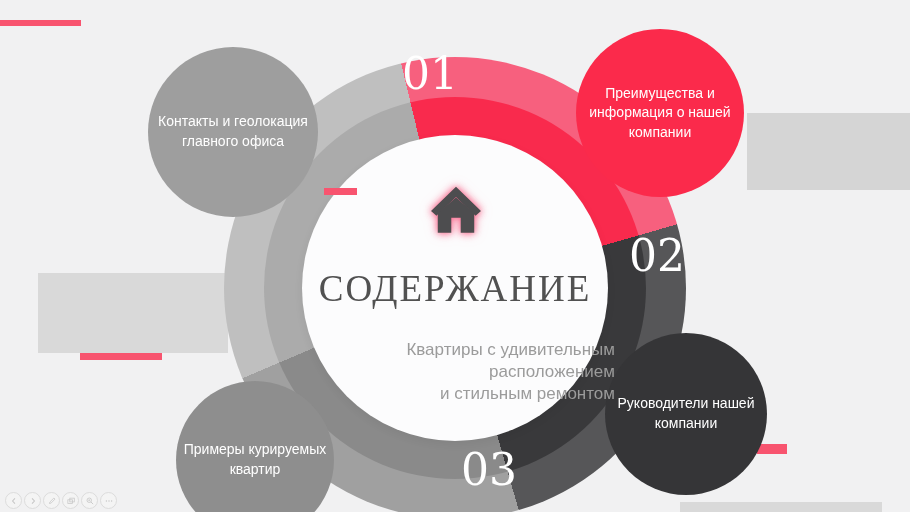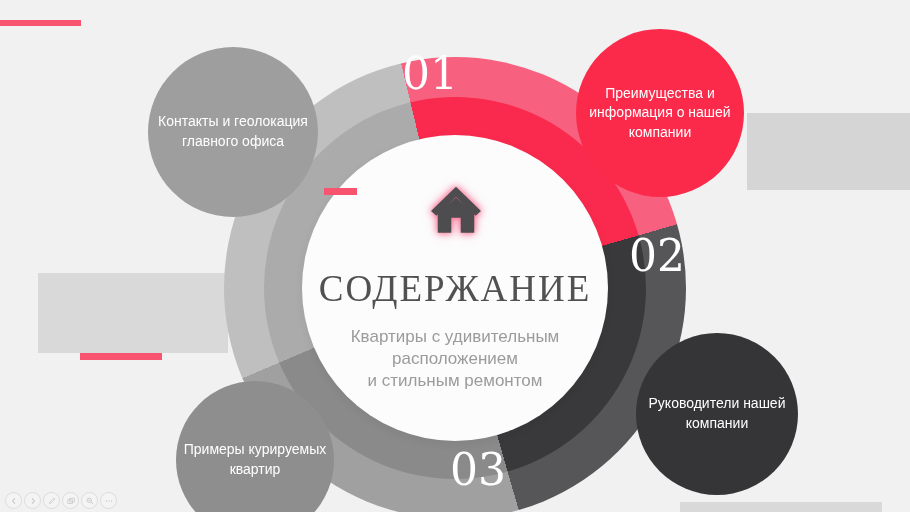--- a/index.html
+++ b/index.html
@@ -33,44 +33,44 @@
       #8a8a8a 177.5deg 260.5deg,
       #ababab 260.5deg 360deg);}
   .circle-white{left:302px;top:115px;width:306px;height:306px;border-radius:50%;
     background:#fcfcfd;z-index:3;box-shadow:0 3px 10px rgba(0,0,0,0.06);}
 
   
   .ring-num{z-index:4;color:#ffffff;font-family:"DejaVu Serif",serif;font-size:44px;
     transform:translate(-50%,-50%);line-height:1;}
   .num-01{left:430px;top:54px;}
   .num-02{left:657px;top:236px;text-align:right;}
-  .num-03{left:478px;top:450px;}
+  .num-03{left:489px;top:450px;}
   .num-04{left:266px;top:328px;}
 
   
   .bubble{border-radius:50%;z-index:5;display:flex;align-items:center;justify-content:center;
     text-align:center;color:#ffffff;font-size:14px;line-height:1.4;font-weight:500;}
   .bubble-inner{margin:0 auto;}
   .bubble-tl{left:148px;top:27px;width:170px;height:170px;background:#9e9e9e;}
   .bubble-tl .bubble-inner{width:156px;}
   .bubble-tr{left:576px;top:9px;width:168px;height:168px;background:#fb2a4b;}
   .bubble-tr .bubble-inner{width:146px;}
-  .bubble-br{left:636px;top:313px;width:162px;height:162px;background:#353537;}
+  .bubble-br{left:605px;top:313px;width:162px;height:162px;background:#353537;}
   .bubble-br .bubble-inner{width:156px;}
   .bubble-bl{left:176px;top:361px;width:158px;height:158px;background:#8e8e8e;}
   .bubble-bl .bubble-inner{width:176px;}
 
   
   .house-wrap{left:456px;top:189px;transform:translate(-50%,-50%);z-index:6;
     filter:drop-shadow(0 0 3px rgba(248,90,130,0.85)) drop-shadow(0 0 5px rgba(248,90,130,0.55));}
   .slide-title{left:455px;top:247px;transform:translateX(-50%);z-index:6;white-space:nowrap;
     font-family:Liberation Serif, serif;font-size:37px;color:#515151;
     letter-spacing:2px;}
-  .slide-subtitle{left:455px;top:306px;transform:translateX(-50%);z-index:6;width:320px;
-    text-align:center;color:#9b9b9b;font-size:17px;line-height:22px;}
+  .slide-subtitle{left:455px;top:319px;transform:translateX(-50%);z-index:6;width:320px;
+    text-align:right;color:#9b9b9b;font-size:17px;line-height:22px;}
   .slide-subtitle span{display:block;}
 
   
   .controls{left:5px;bottom:3px;display:flex;gap:2px;z-index:8;}
   .ctrl-btn{width:17px;height:17px;border-radius:50%;border:1px solid #dcdcdc;background:#f4f4f4;
     display:flex;align-items:center;justify-content:center;padding:0;cursor:pointer;box-sizing:border-box;}
   .ctrl-btn svg{display:block;}
 </style>
 </head>
 <body>

